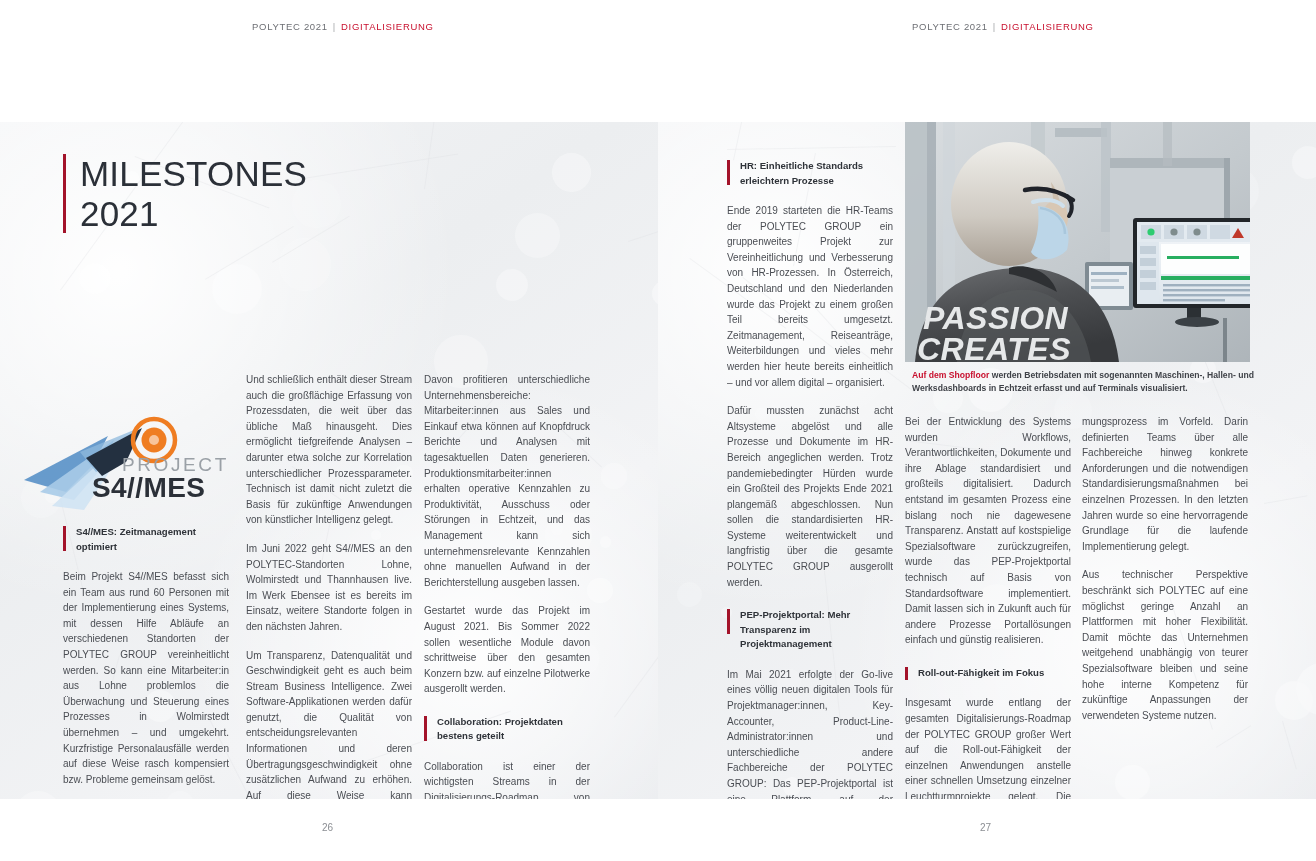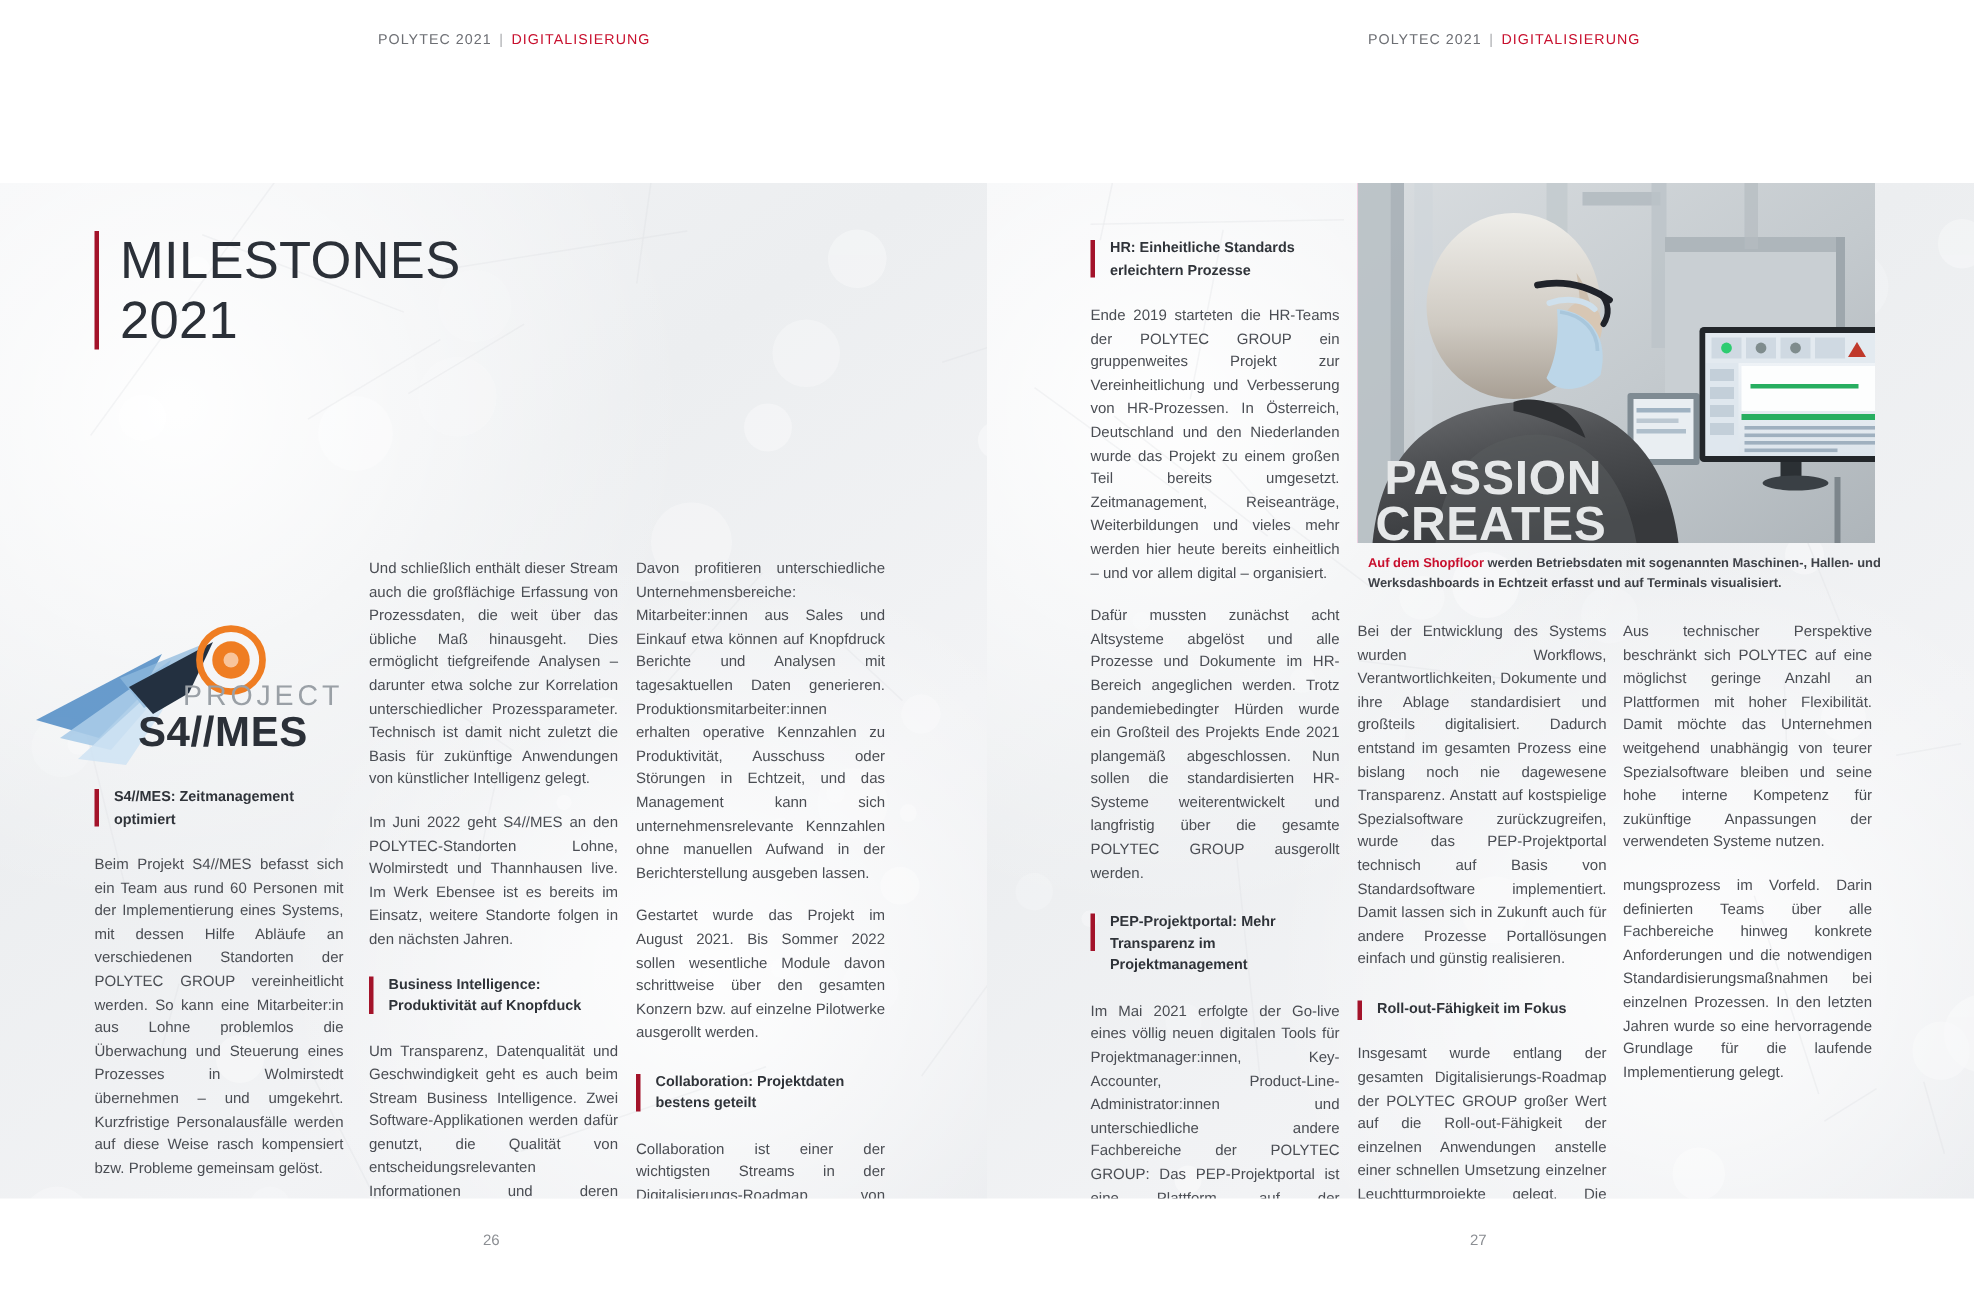--- a/index.html
+++ b/index.html
@@ -72,21 +72,21 @@
   }
   .shead::before {
     content:""; position:absolute; left:0; top:1px; width:3px; height: 25px;
     background:#a3132a;
   }
   .shead.one::before { height: 13px; }
 
   
   .photo {
     position:absolute; left:905px; top:122px; width:345px; height:240px;
-    overflow:hidden; background:#f9a8d4;
+    overflow:hidden; background:#f9a8d4;font-style:italic;
   }
   .caption {
     position:absolute; left:912px; top:369px; width:345px;
     font-size: 8.6px; line-height: 12.6px; color:#4a4d53; font-weight:700;
   }
   .caption .hl { color:#c8102e; }
   .caption .rest { font-weight:700; color:#3f4248; }
 
   
   .endsq { display:inline-block; width:7px; height:7px; background:#a3132a;
@@ -180,21 +180,20 @@
 
     <div class="col" style="left:63px; top:400px;">
       <div class="shead">S4//MES: Zeitmanagement optimiert</div>
       <p>Beim Projekt S4//MES befasst sich ein Team aus rund 60 Personen mit der Implementierung eines Systems, mit dessen Hilfe Abläufe an verschiedenen Standorten der POLYTEC GROUP vereinheitlicht werden. So kann eine Mitarbeiter:in aus Lohne problemlos die Überwachung und Steuerung eines Prozesses in Wolmirstedt übernehmen – und umgekehrt. Kurzfristige Personalausfälle werden auf diese Weise rasch kompensiert bzw. Probleme gemeinsam gelöst.</p>
       <p>Daneben umfasst S4//MES aber auch noch andere Features: die Anzeige von Echtzeitinformationen über Verbräuche und die aktuelle Planungssituation, besseres Reporting auf Basis umfassender Daten und vieles mehr. In Summe soll das System Mitarbeiter:innen zu mehr Freiraum für qualifiziertere Tätigkeiten verhelfen.</p>
     </div>
 
     <div class="col" style="left:246px; top:250px;">
       <p>Und schließlich enthält dieser Stream auch die großflächige Erfassung von Prozessdaten, die weit über das übliche Maß hinausgeht. Dies ermöglicht tiefgreifende Analysen – darunter etwa solche zur Korrelation unterschiedlicher Prozessparameter. Technisch ist damit nicht zuletzt die Basis für zukünftige Anwendungen von künstlicher Intelligenz gelegt.</p>
       <p>Im Juni 2022 geht S4//MES an den POLYTEC-Standorten Lohne, Wolmirstedt und Thannhausen live. Im Werk Ebensee ist es bereits im Einsatz, weitere Standorte folgen in den nächsten Jahren.</p>
-      <div class="shead" style="margin-top:15px;">Business Intelligence: Produktivität auf Knopfduck</div>
       <p>Um Transparenz, Datenqualität und Geschwindigkeit geht es auch beim Stream Business Intelligence. Zwei Software-Applikationen werden dafür genutzt, die Qualität von entscheidungsrelevanten Informationen und deren Übertragungsgeschwindigkeit ohne zusätzlichen Aufwand zu erhöhen. Auf diese Weise kann Handlungsbedarf frühzeitig erkannt und gegebenenfalls rasch eingegriffen werden. Möglich machen das automatisierte Echtzeitreports und interaktive Dashboards, mit deren Hilfe Mitarbeiter:innen jederzeit brandaktuelle Informationen abrufen können.</p>
     </div>
 
     <div class="col" style="left:424px; top:250px;">
       <p>Davon profitieren unterschiedliche Unternehmensbereiche: Mitarbeiter:innen aus Sales und Einkauf etwa können auf Knopfdruck Berichte und Analysen mit tagesaktuellen Daten generieren. Produktionsmitarbeiter:innen erhalten operative Kennzahlen zu Produktivität, Ausschuss oder Störungen in Echtzeit, und das Management kann sich unternehmensrelevante Kennzahlen ohne manuellen Aufwand in der Berichterstellung ausgeben lassen.</p>
       <p>Gestartet wurde das Projekt im August 2021. Bis Sommer 2022 sollen wesentliche Module davon schrittweise über den gesamten Konzern bzw. auf einzelne Pilotwerke ausgerollt werden.</p>
       <div class="shead" style="margin-top:18px;">Collaboration: Projektdaten bestens geteilt</div>
       <p>Collaboration ist einer der wichtigsten Streams in der Digitalisierungs-Roadmap von POLYTEC und bildet die technische Grundlage für die Zentralorganisation auf Basis standortübergreifender Kooperation von Arbeitsteams. Bereits 2020 zeigte sich unverhofft die Stärke dieses Konzepts: Die Standardisierung der Infrastruktur versetzte POLYTEC in die Lage, innerhalb von nur einem Tag konzernweit auf Homeoffice umzustellen. Die Funktionalität wird laufend und bedarfsgerecht erweitert.</p>
     </div>
   </div>
@@ -253,22 +252,22 @@
       <p>Im Mai 2021 erfolgte der Go-live eines völlig neuen digitalen Tools für Projektmanager:innen, Key-Accounter, Product-Line-Administrator:innen und unterschiedliche andere Fachbereiche der POLYTEC GROUP: Das PEP-Projektportal ist eine Plattform, auf der Kundenprojekte von der Akquisition bis hin zur Überleitung in die Serienfertigung abgewickelt werden. Alle Projektdaten können von den Projektbeteiligten zeit- und ortsunabhängig abgerufen werden.</p>
     </div>
 
     <div class="col" style="left:247px; top:292px;">
       <p>Bei der Entwicklung des Systems wurden Workflows, Verantwortlichkeiten, Dokumente und ihre Ablage standardisiert und großteils digitalisiert. Dadurch entstand im gesamten Prozess eine bislang noch nie dagewesene Transparenz. Anstatt auf kostspielige Spezialsoftware zurückzugreifen, wurde das PEP-Projektportal technisch auf Basis von Standardsoftware implementiert. Damit lassen sich in Zukunft auch für andere Prozesse Portallösungen einfach und günstig realisieren.</p>
       <div class="shead one" style="margin-top:18px;">Roll-out-Fähigkeit im Fokus</div>
       <p>Insgesamt wurde entlang der gesamten Digitalisierungs-Roadmap der POLYTEC GROUP großer Wert auf die Roll-out-Fähigkeit der einzelnen Anwendungen anstelle einer schnellen Umsetzung einzelner Leuchtturmprojekte gelegt. Die Voraussetzung dafür war ein enger konzernweiter Abstim-</p>
     </div>
 
     <div class="col" style="left:424px; top:292px;">
+      <p>mungsprozess im Vorfeld. Darin definierten Teams über alle Fachbereiche hinweg konkrete Anforderungen und die notwendigen Standardisierungsmaßnahmen bei einzelnen Prozessen. In den letzten Jahren wurde so eine hervorragende Grundlage für die laufende Implementierung gelegt.</p>
       <p>Aus technischer Perspektive beschränkt sich POLYTEC auf eine möglichst geringe Anzahl an Plattformen mit hoher Flexibilität. Damit möchte das Unternehmen weitgehend unabhängig von teurer Spezialsoftware bleiben und seine hohe interne Kompetenz für zukünftige Anpassungen der verwendeten Systeme nutzen.</p>
-      <p>mungsprozess im Vorfeld. Darin definierten Teams über alle Fachbereiche hinweg konkrete Anforderungen und die notwendigen Standardisierungsmaßnahmen bei einzelnen Prozessen. In den letzten Jahren wurde so eine hervorragende Grundlage für die laufende Implementierung gelegt.</p>
     </div>
   </div>
 
   <div class="photo">
     <svg width="345" height="240" viewBox="0 0 345 240">
       <defs>
         <linearGradient id="bgw" x1="0" y1="0" x2="1" y2="1">
           <stop offset="0%" stop-color="#d9dde0"></stop>
             <stop offset="55%" stop-color="#c4cace"></stop>
             <stop offset="100%" stop-color="#aeb5ba"></stop>

